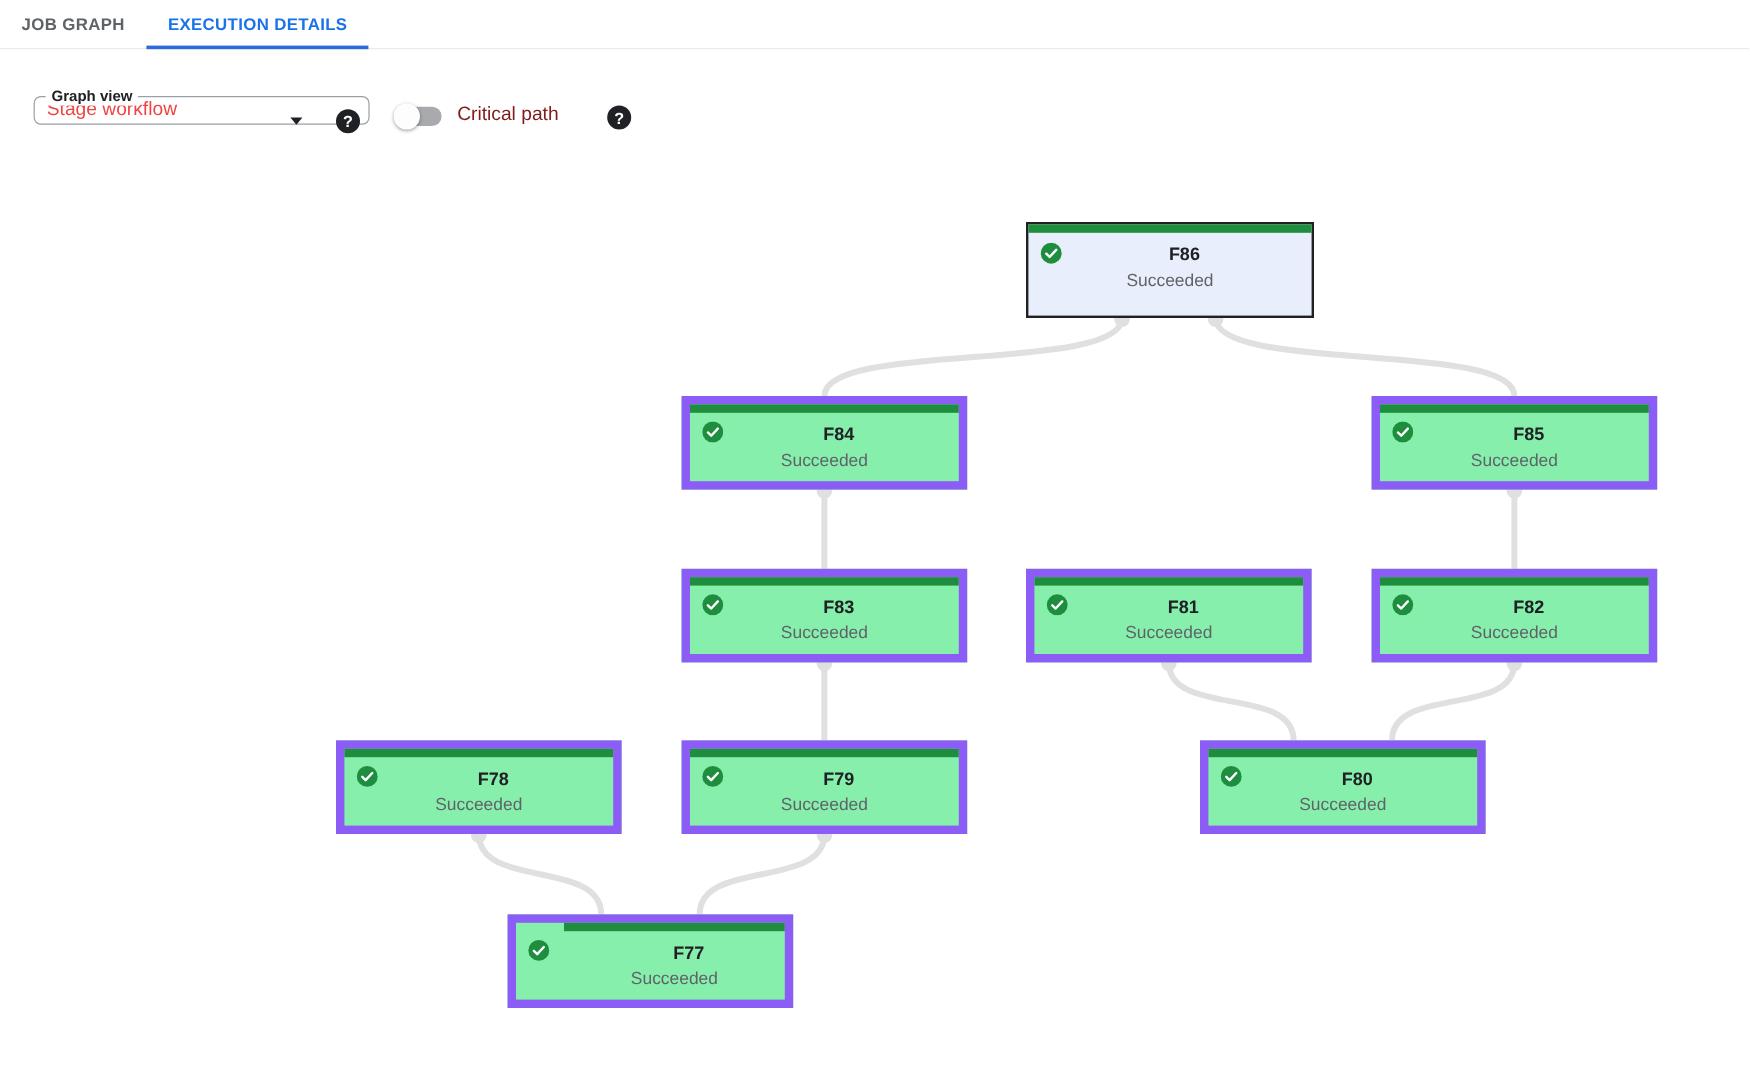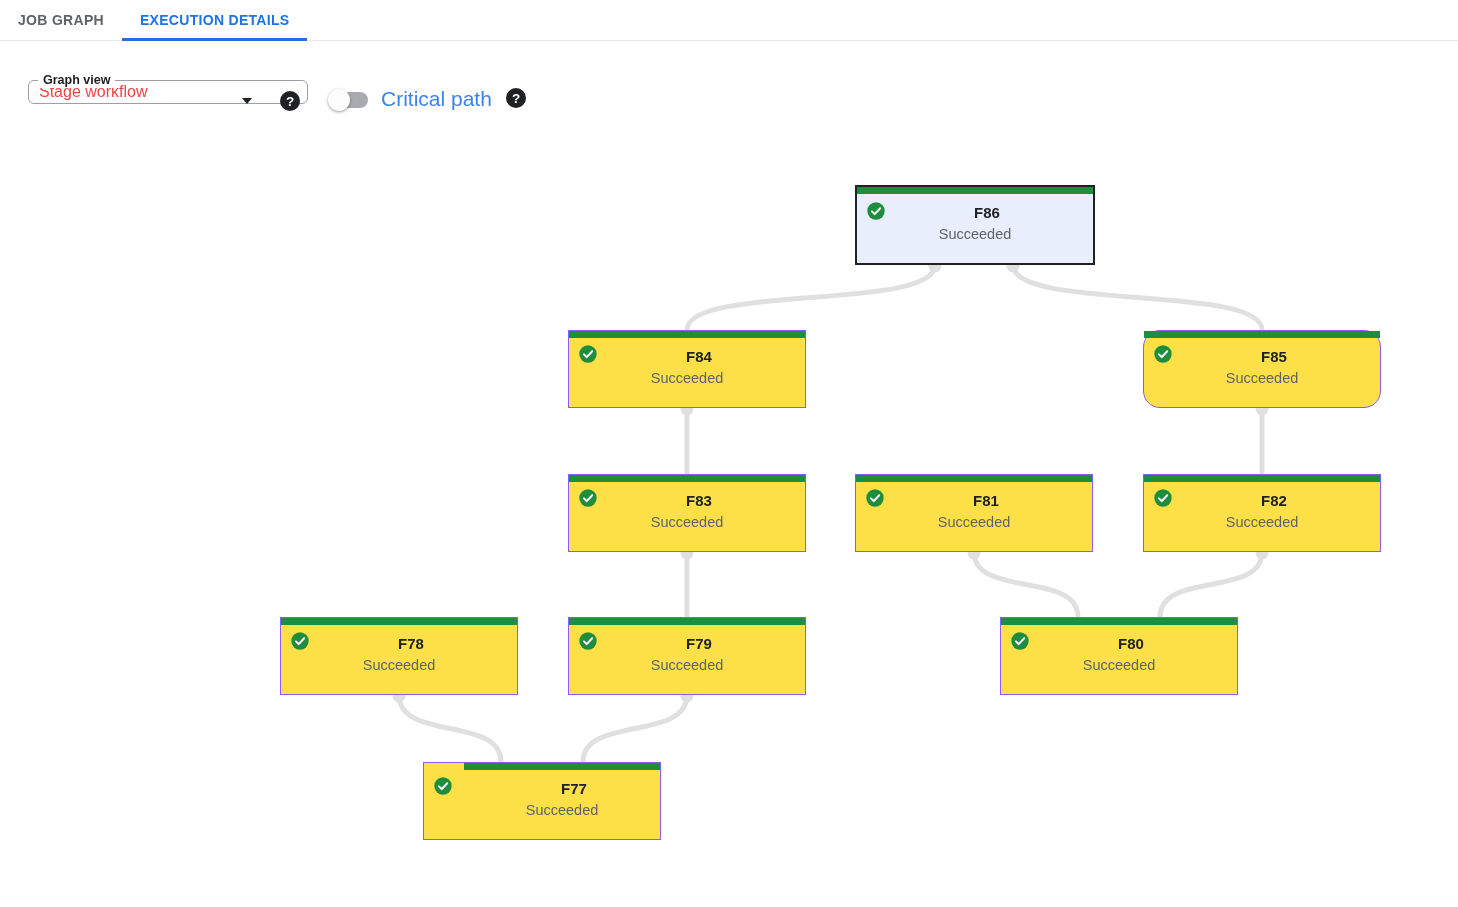--- a/index.html
+++ b/index.html
@@ -15,28 +15,28 @@
   
   .select-box{position:absolute;left:28px;top:80px;width:280px;height:24px;border:1px solid #9aa0a6;border-radius:6px;background:#fff;box-sizing:border-box;display:flex;align-items:center;cursor:pointer;z-index:3;}
   .select-label{position:absolute;top:-9px;left:9px;background:#fff;padding:0 5px;font-size:12.5px;font-weight:700;color:#202124;line-height:16px;}
   .select-value{font-size:16px;color:#ef4444;padding-left:10px;flex:0 0 auto;}
   .select-arrow{position:absolute;right:55px;top:17px;width:0;height:0;border-left:5.5px solid transparent;border-right:5.5px solid transparent;border-top:6.5px solid #202124;}
   .help{width:20px;height:20px;border-radius:50%;background:#202124;color:#fff;font-size:13.5px;font-weight:700;display:flex;align-items:center;justify-content:center;cursor:pointer;user-select:none;}
   .help.inbox{position:absolute;right:7px;top:10px;}
   .toggle-wrap{position:absolute;left:330px;top:85px;display:flex;align-items:center;z-index:3;}
   .toggle{position:relative;width:38px;height:16px;border-radius:8px;background:#a8aaad;margin-top:4px;cursor:pointer;flex:0 0 auto;}
   .toggle .knob{position:absolute;left:-2px;top:-3px;width:22px;height:22px;border-radius:50%;background:#fdfdfd;box-shadow:0 1px 3px rgba(0,0,0,.4);}
-  .toggle-label{margin-left:13px;font-size:21px;color:#3b82f6;margin-top:2px;}
+  .toggle-label{margin-left:13px;font-size:16px;color:#7f1d1d;margin-top:2px;}
   .help.standalone{position:absolute;left:506px;top:88px;z-index:3;}
 
   
   .edge-layer{position:absolute;left:0;top:0;width:1458px;height:907px;z-index:1;}
   .edge{fill:none;stroke:#e0e0e0;stroke-width:5;}
   .edge-nub{fill:#e0e0e0;}
-  .node{position:absolute;box-sizing:border-box;background:#fde047;border:1px solid #8b5cf6;text-align:center;z-index:2;cursor:pointer;}
+  .node{position:absolute;box-sizing:border-box;background:#86efac;border:7px solid #8b5cf6;text-align:center;z-index:2;cursor:pointer;}
   .node .bar{height:7px;background:#1e8e3e;width:100%;}
   .node .check{position:absolute;left:10px;top:14px;width:18px;height:18px;line-height:0;}
   .node.selected .check{top:15px;}
   .node .ntitle{margin-top:9px;font-size:15px;font-weight:700;color:#202124;line-height:19px;margin-left:24px;}
   .node .nstatus{margin-top:3px;font-size:14.5px;color:#5f6368;line-height:18px;}
   .node.selected{background:#e8eefb;border:2px solid #202124;}
 </style>
 </head>
 <body>
 
@@ -94,21 +94,21 @@
       </div>
       <div class="node" style="left: 568px; top: 330px; width: 238px; height: 78px;">
         <div class="bar"></div>
         <span class="check"><svg width="18" height="18" viewBox="0 0 18 18" xmlns="http://www.w3.org/2000/svg">
             <circle cx="9" cy="9" r="8.7" fill="#1e8e3e"></circle>
             <path d="M4.9 9.4 L7.7 12.1 L13.2 6.2" fill="none" stroke="#ffffff" stroke-width="2" stroke-linecap="round" stroke-linejoin="round"></path>
           </svg></span>
         <div class="ntitle">F84</div>
         <div class="nstatus">Succeeded</div>
       </div>
-      <div class="node" style="left: 1143px; top: 330px; width: 238px; height: 78px; border-radius: 17px;">
+      <div class="node" style="left: 1143px; top: 330px; width: 238px; height: 78px;">
         <div class="bar"></div>
         <span class="check"><svg width="18" height="18" viewBox="0 0 18 18" xmlns="http://www.w3.org/2000/svg">
             <circle cx="9" cy="9" r="8.7" fill="#1e8e3e"></circle>
             <path d="M4.9 9.4 L7.7 12.1 L13.2 6.2" fill="none" stroke="#ffffff" stroke-width="2" stroke-linecap="round" stroke-linejoin="round"></path>
           </svg></span>
         <div class="ntitle">F85</div>
         <div class="nstatus">Succeeded</div>
       </div>
       <div class="node" style="left: 568px; top: 474px; width: 238px; height: 78px;">
         <div class="bar"></div>

